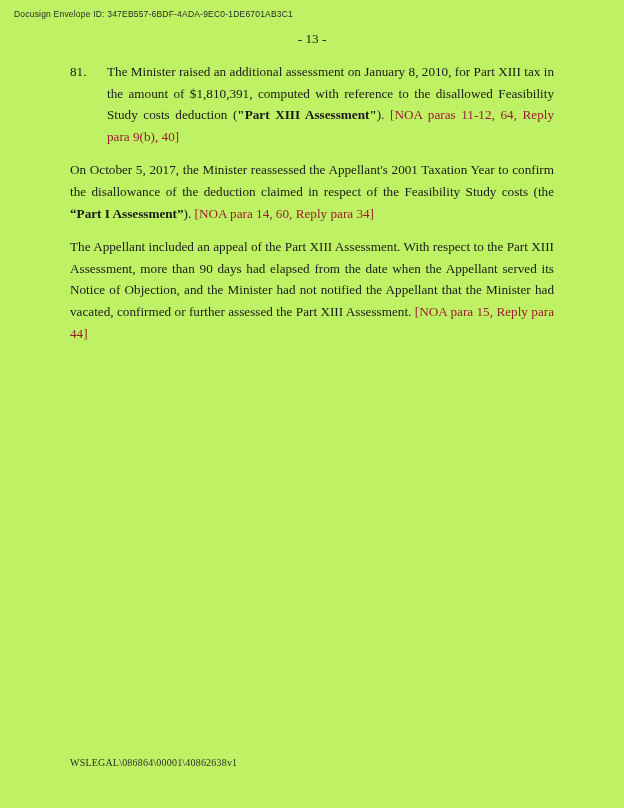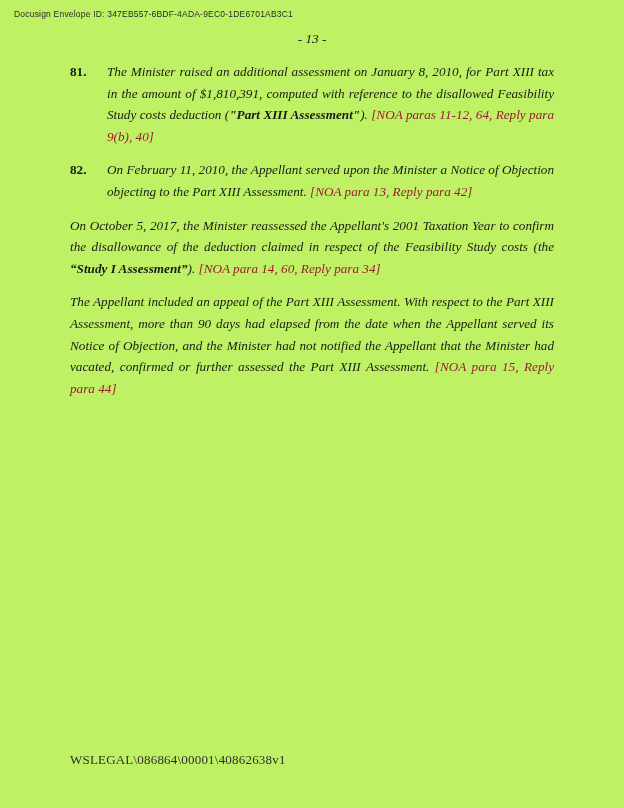--- a/index.html
+++ b/index.html
@@ -17,46 +17,43 @@
     position:absolute; top:9px; left:14px;
     font-family:"Liberation Sans", sans-serif;
     font-size:8.5px; color:#2a2a2a;
     letter-spacing:0.2px;
     white-space:nowrap;
   }
   .page-number {
     position:absolute; top:31px; left:0; right:0;
     text-align:center;
     font-size:13.2px;
-    font-style:italic;
   }
   .content {
     position:absolute; top:61px; left:70px; right:70px;
   }
   .para {
     display:flex;
     margin-bottom:12px;
     font-size:13.2px;
     line-height:21.6px;
   }
   .para .num {
     flex:0 0 37px;
-    font-weight:bold;
   }
   .para .txt {
     flex:1 1 auto;
     text-align:justify;
-    font-style:italic;
   }
   .txt span.normal { color:var(--body-color, #1a1a1a); }
   .txt span.bold   { font-weight:bold; color:var(--body-color, #1a1a1a); }
   .txt span.cite   { color:var(--cite-color, #9b1b31); }
   .footer-ref {
     position:absolute; left:70px; bottom:40px;
-    font-size:13px; color:#2e2e2e;
+    font-size:10px; color:#2e2e2e;
     letter-spacing:0.2px;
     white-space:nowrap;
   }
   .stamp-wrap {
     position:absolute; left:502px; top:742px;
     width:110px; height:55px;
   }
   .ds-stamp { position:absolute; left:0; top:4px; }
   .ds-label {
     font-family:"Liberation Sans", sans-serif;
@@ -79,25 +76,21 @@
   <div class="envelope-id">Docusign Envelope ID: 347EB557-6BDF-4ADA-9EC0-1DE6701AB3C1</div>
 
   <div class="page-number">- 13 -</div>
 
   <main class="content">
       <div class="para">
         <div class="num">81.</div>
         <div class="txt"><span class="normal">The Minister raised an additional assessment on January 8, 2010, for Part XIII tax in the amount of $1,810,391, computed with reference to the disallowed Feasibility Study costs deduction (</span><span class="bold">"Part XIII Assessment"</span><span class="normal">). </span><span class="cite">[NOA paras 11-12, 64, Reply para 9(b), 40]</span></div>
       </div>
       <div class="para">
-        <div class="num">82.</div>
-        <div class="txt"><span class="normal">On February 11, 2010, the Appellant served upon the Minister a Notice of Objection objecting to the Part XIII Assessment. </span><span class="cite">[NOA para 13, Reply para 42]</span></div>
-      </div>
-      <div class="para">
-        <div class="txt"><span class="normal">On October 5, 2017, the Minister reassessed the Appellant's 2001 Taxation Year to confirm the disallowance of the deduction claimed in respect of the Feasibility Study costs (the </span><span class="bold">“Study I Assessment”</span><span class="normal">). </span><span class="cite">[NOA para 14, 60, Reply para 34]</span></div>
+        <div class="txt"><span class="normal">On October 5, 2017, the Minister reassessed the Appellant's 2001 Taxation Year to confirm the disallowance of the deduction claimed in respect of the Feasibility Study costs (the </span><span class="bold">“Part I Assessment”</span><span class="normal">). </span><span class="cite">[NOA para 14, 60, Reply para 34]</span></div>
       </div>
       <div class="para">
         <div class="txt"><span class="normal">The Appellant included an appeal of the Part XIII Assessment. With respect to the Part XIII Assessment, more than 90 days had elapsed from the date when the Appellant served its Notice of Objection, and the Minister had not notified the Appellant that the Minister had vacated, confirmed or further assessed the Part XIII Assessment. </span><span class="cite">[NOA para 15, Reply para 44]</span></div>
       </div>
     </main>
 
   <div class="footer-ref">WSLEGAL\086864\00001\40862638v1</div>
 
 
 </div>

